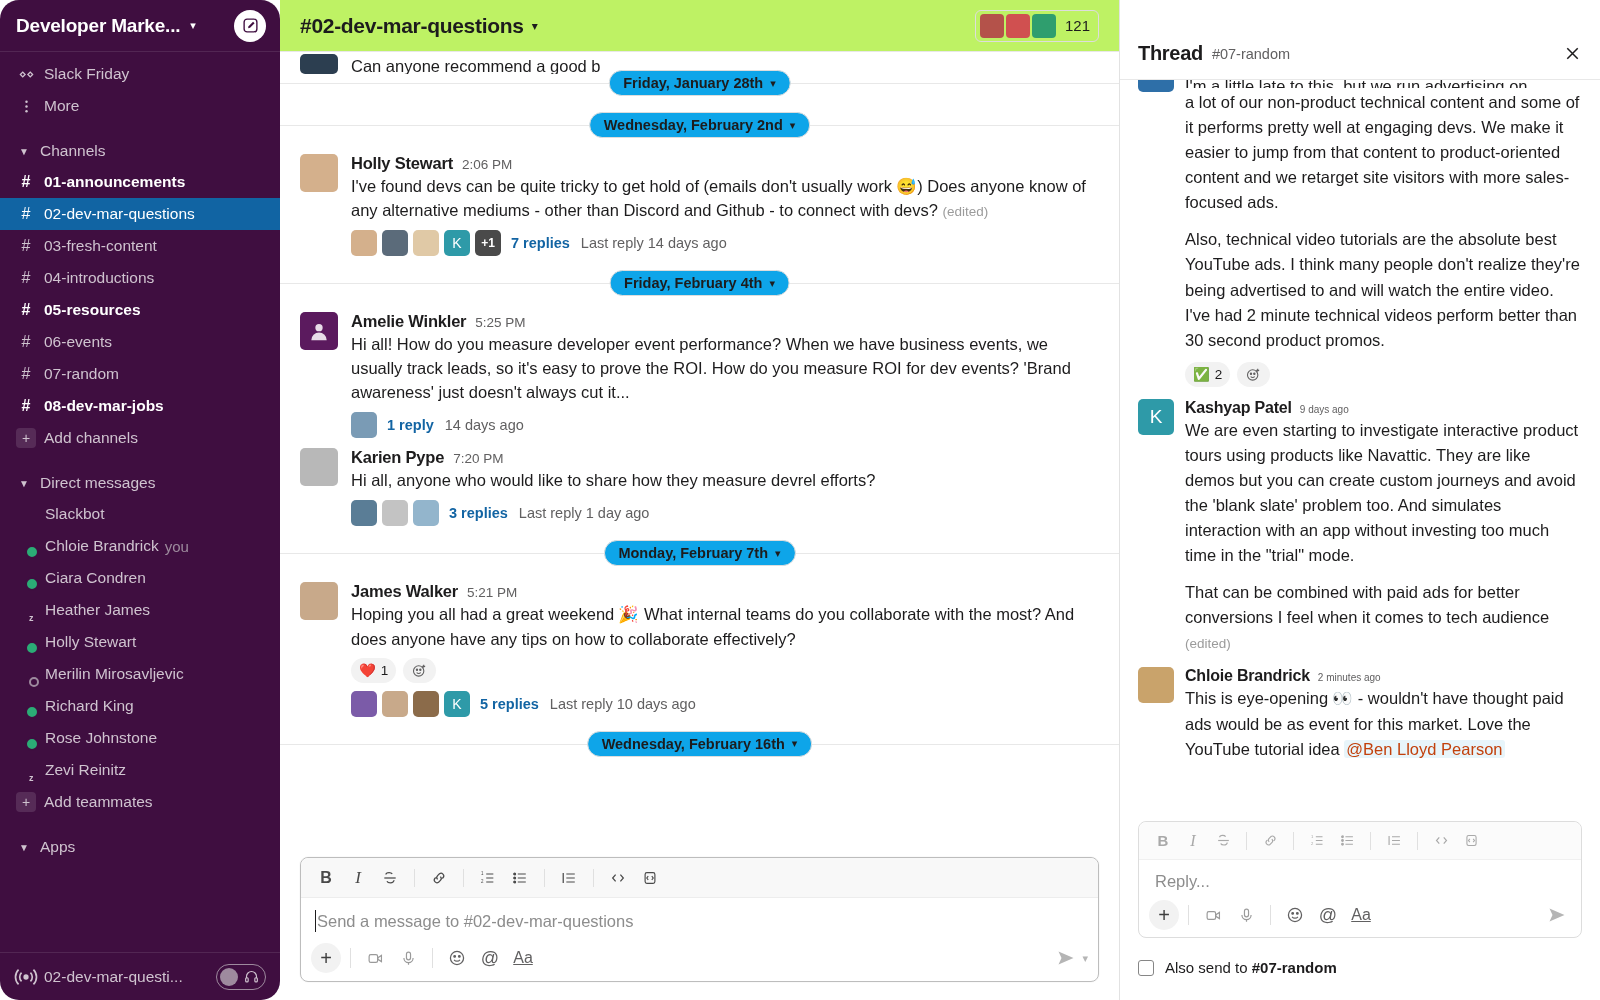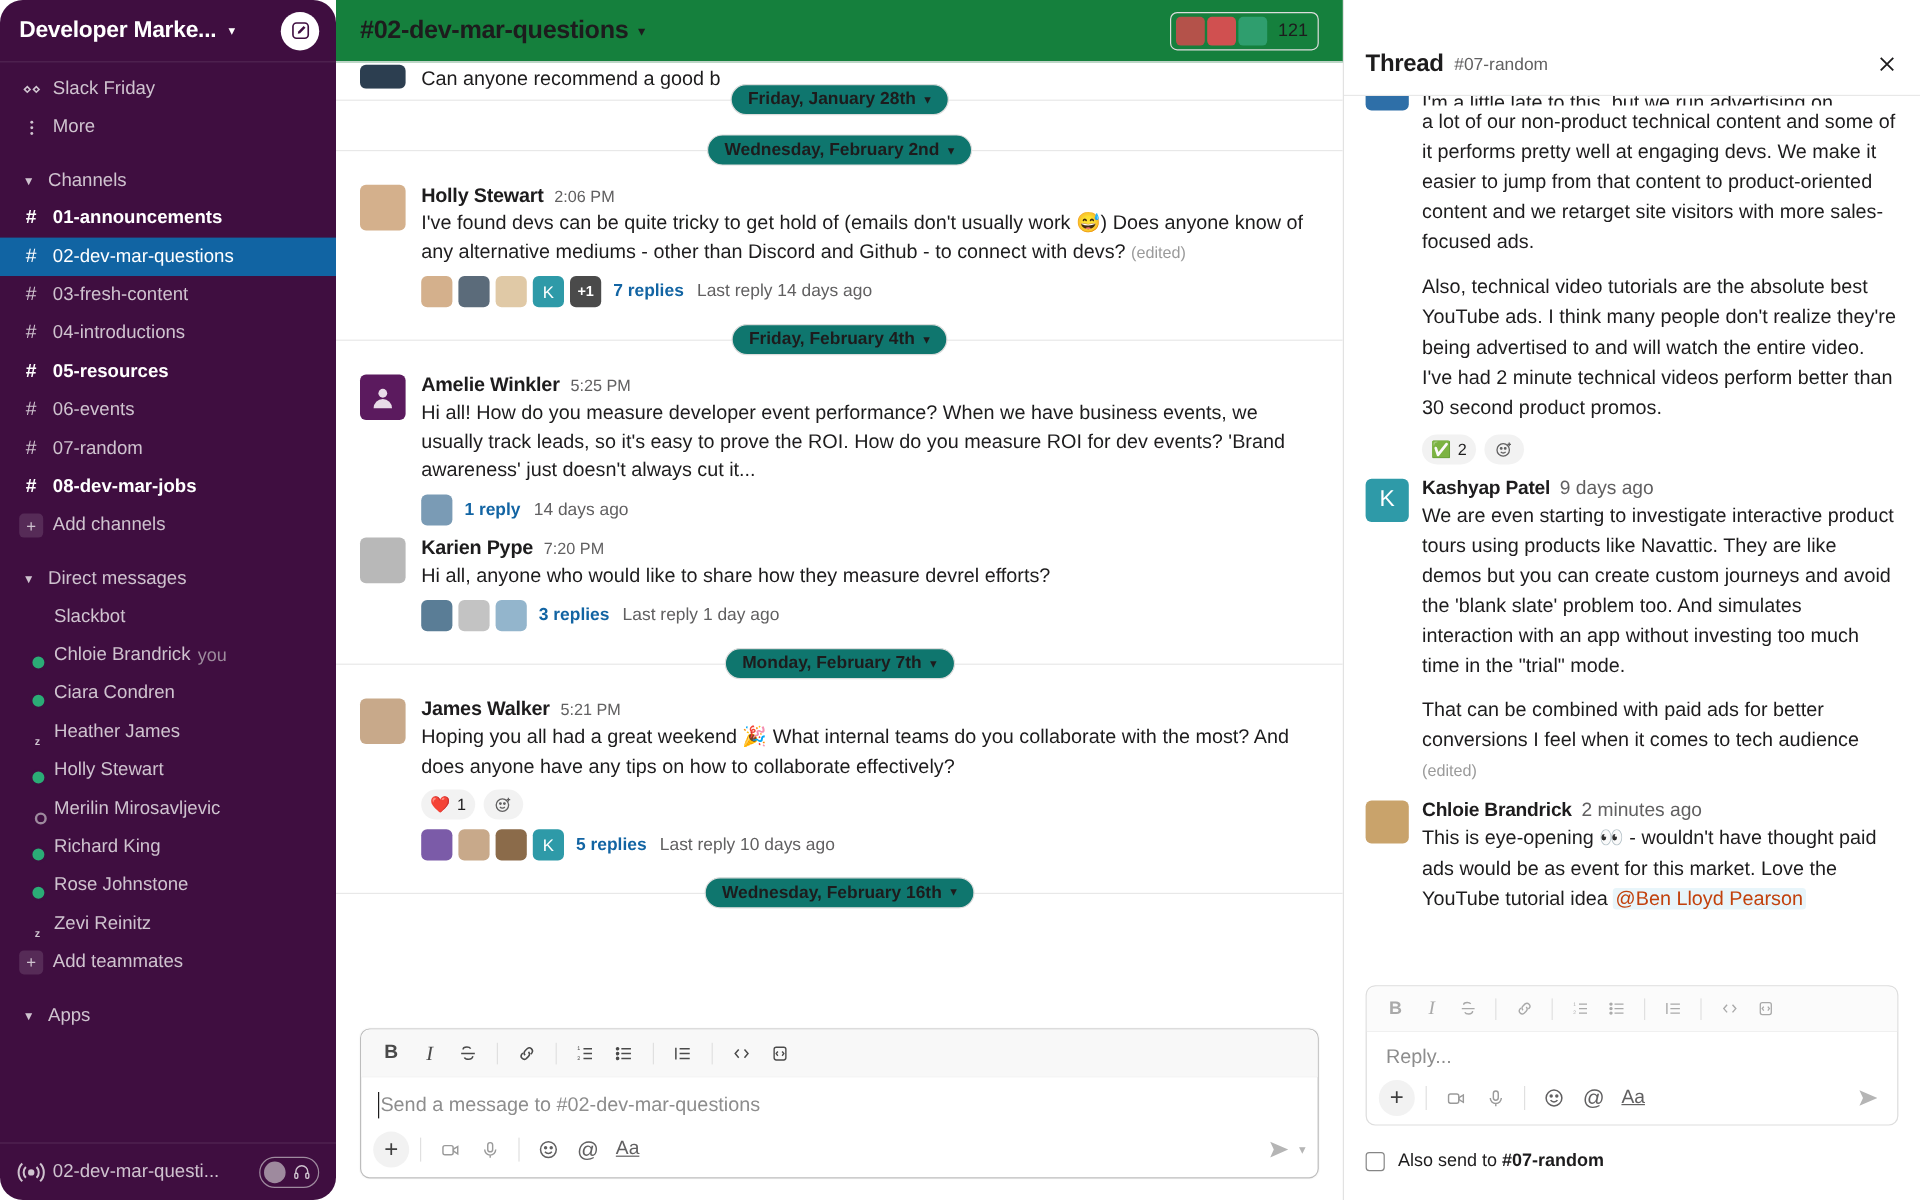--- a/index.html
+++ b/index.html
@@ -114,21 +114,21 @@
 
   
   .main {
     flex: 1 1 auto; height: 1000px; position: relative;
     display: flex; flex-direction: column; background: #fff;
     border-right: 1px solid #E2E2E2;
     min-width: 0;
   }
   .ch-header {
     height: 52px; flex: 0 0 52px; display: flex; align-items: center;
-    padding: 0 20px; border-bottom: 1px solid #E8E8E8; background: #15803d;
+    padding: 0 20px; border-bottom: 1px solid #E8E8E8; background: #bef264;
     z-index: 5;
   }
   .ch-title { font-size: 21px; font-weight: 700; color: #1D1C1D; letter-spacing: -0.3px; }
   .ch-caret { margin-left: 8px; font-size: 12px; color: #1D1C1D; }
   .members {
     margin-left: auto; display: flex; align-items: center;
     border: 1px solid #DDD; border-radius: 6px; padding: 3px 8px 3px 4px;
   }
   .members .mav {
     width: 24px; height: 24px; border-radius: 4px; margin-right: 2px;
@@ -137,21 +137,21 @@
   .members .mcount { font-size: 15px; color: #1D1C1D; margin-left: 7px; }
 
   .msgs { flex: 1 1 auto; position: relative; overflow: hidden; padding-bottom: 4px; }
 
   .divider { position: relative; height: 34px; margin: 8px 0 4px; }
   .divider .line {
     position: absolute; top: 50%; left: 0; right: 0; height: 1px; background: #E8E8E8;
   }
   .divider .pill {
     position: absolute; left: 50%; top: 50%; transform: translate(-50%,-50%);
-    background: #0f766e; border: 1px solid #DDD; border-radius: 18px;
+    background: #0ea5e9; border: 1px solid #DDD; border-radius: 18px;
     padding: 4px 14px; font-size: 14.5px; font-weight: 700; color: #1D1C1D;
     white-space: nowrap; display: flex; align-items: center;
   }
   .divider .pill .dc { font-size: 11px; font-weight: 400; margin-left: 7px; }
 
   .msg { display: flex; padding: 8px 20px 2px 20px; }
   .msg .mavatar {
     width: 38px; height: 38px; flex: 0 0 38px; border-radius: 5px;
     margin-right: 13px; overflow: hidden; background-size: cover;
   }
@@ -227,21 +227,21 @@
 
   .tmsg { display: flex; padding: 4px 18px 2px 18px; }
   .tmsg .tav {
     width: 36px; height: 36px; flex: 0 0 36px; border-radius: 5px;
     margin-right: 11px; overflow: hidden; background-size: cover;
     display: flex; align-items: center; justify-content: center;
     color: #fff; font-size: 19px;
   }
   .tmsg .tbody { flex: 1 1 auto; min-width: 0; }
   .tname { font-size: 16px; font-weight: 700; color: #1D1C1D; letter-spacing: -0.2px; }
-  .ttime { font-size: 16px; color: #616061; margin-left: 8px; }
+  .ttime { font-size: 10px; color: #616061; margin-left: 8px; }
   .ttext { font-size: 16.5px; color: #1D1C1D; line-height: 1.52; }
   .ttext + .ttext { margin-top: 12px; }
   .mention { background: #E8F5FA; color: #c2410c; border-radius: 3px; padding: 0 2px; }
 
   .th-composer {
     position: absolute; left: 18px; right: 18px; bottom: 62px;
     border: 1px solid #DDDDDD; border-radius: 8px; background: #fff;
   }
   .th-fmt {
     height: 38px; display: flex; align-items: center; gap: 2px;

